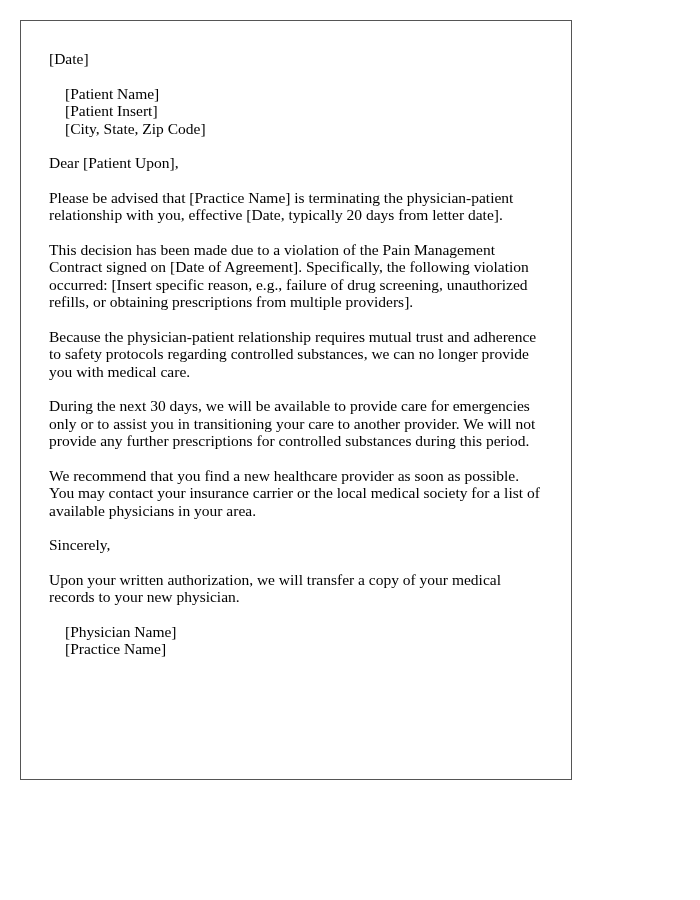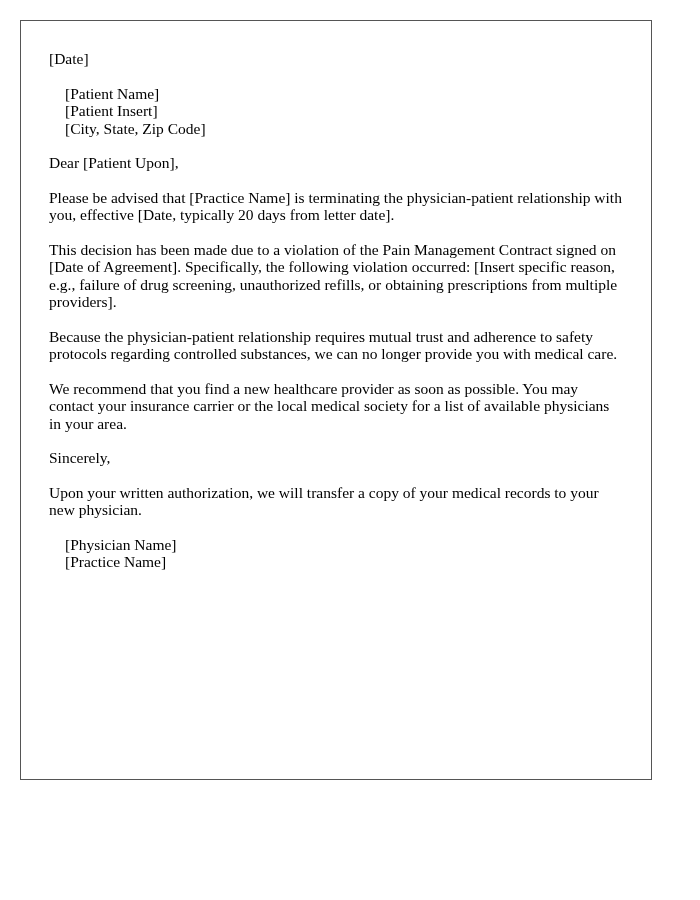--- a/index.html
+++ b/index.html
@@ -10,21 +10,21 @@
     body {
       width: 700px;
       height: 900px;
       position: relative;
       overflow: hidden;
     }
     .letter {
       position: absolute;
       left: 20px;
       top: 20px;
-      width: 632px;
+      width: 552px;
       height: 760px;
       border: 1px solid #555555;
       box-sizing: border-box;
       background: #ffffff;
       padding: 29px 28px 20px 28px;
       font-family: "Liberation Serif", "DejaVu Serif", serif;
       font-size: 15.5px;
       line-height: 17.5px;
       color: #000000;
     }
@@ -46,20 +46,21 @@
     <span class="line">[Patient Name]</span>
     <span class="line">[Patient Insert]</span>
     <span class="line">[City, State, Zip Code]</span>
   </div>
 
   <p>Dear [Patient Upon],</p>
 
   <p>Please be advised that [Practice Name] is terminating the physician-patient relationship with you, effective [Date, typically 20 days from letter date].</p>
   <p>This decision has been made due to a violation of the Pain Management Contract signed on [Date of Agreement]. Specifically, the following violation occurred: [Insert specific reason, e.g., failure of drug screening, unauthorized refills, or obtaining prescriptions from multiple providers].</p>
   <p>Because the physician-patient relationship requires mutual trust and adherence to safety protocols regarding controlled substances, we can no longer provide you with medical care.</p>
+  <p>During the next 30 days, we will be available to provide care for emergencies only or to assist you in transitioning your care to another provider. We will not provide any further prescriptions for controlled substances during this period.</p>
   <p>We recommend that you find a new healthcare provider as soon as possible. You may contact your insurance carrier or the local medical society for a list of available physicians in your area.</p>
   <p>Sincerely,</p>
 
   <p>Upon your written authorization, we will transfer a copy of your medical records to your new physician.</p>
 
   <div class="block">
     <span class="line">[Physician Name]</span>
     <span class="line">[Practice Name]</span>
   </div>
 </div>

